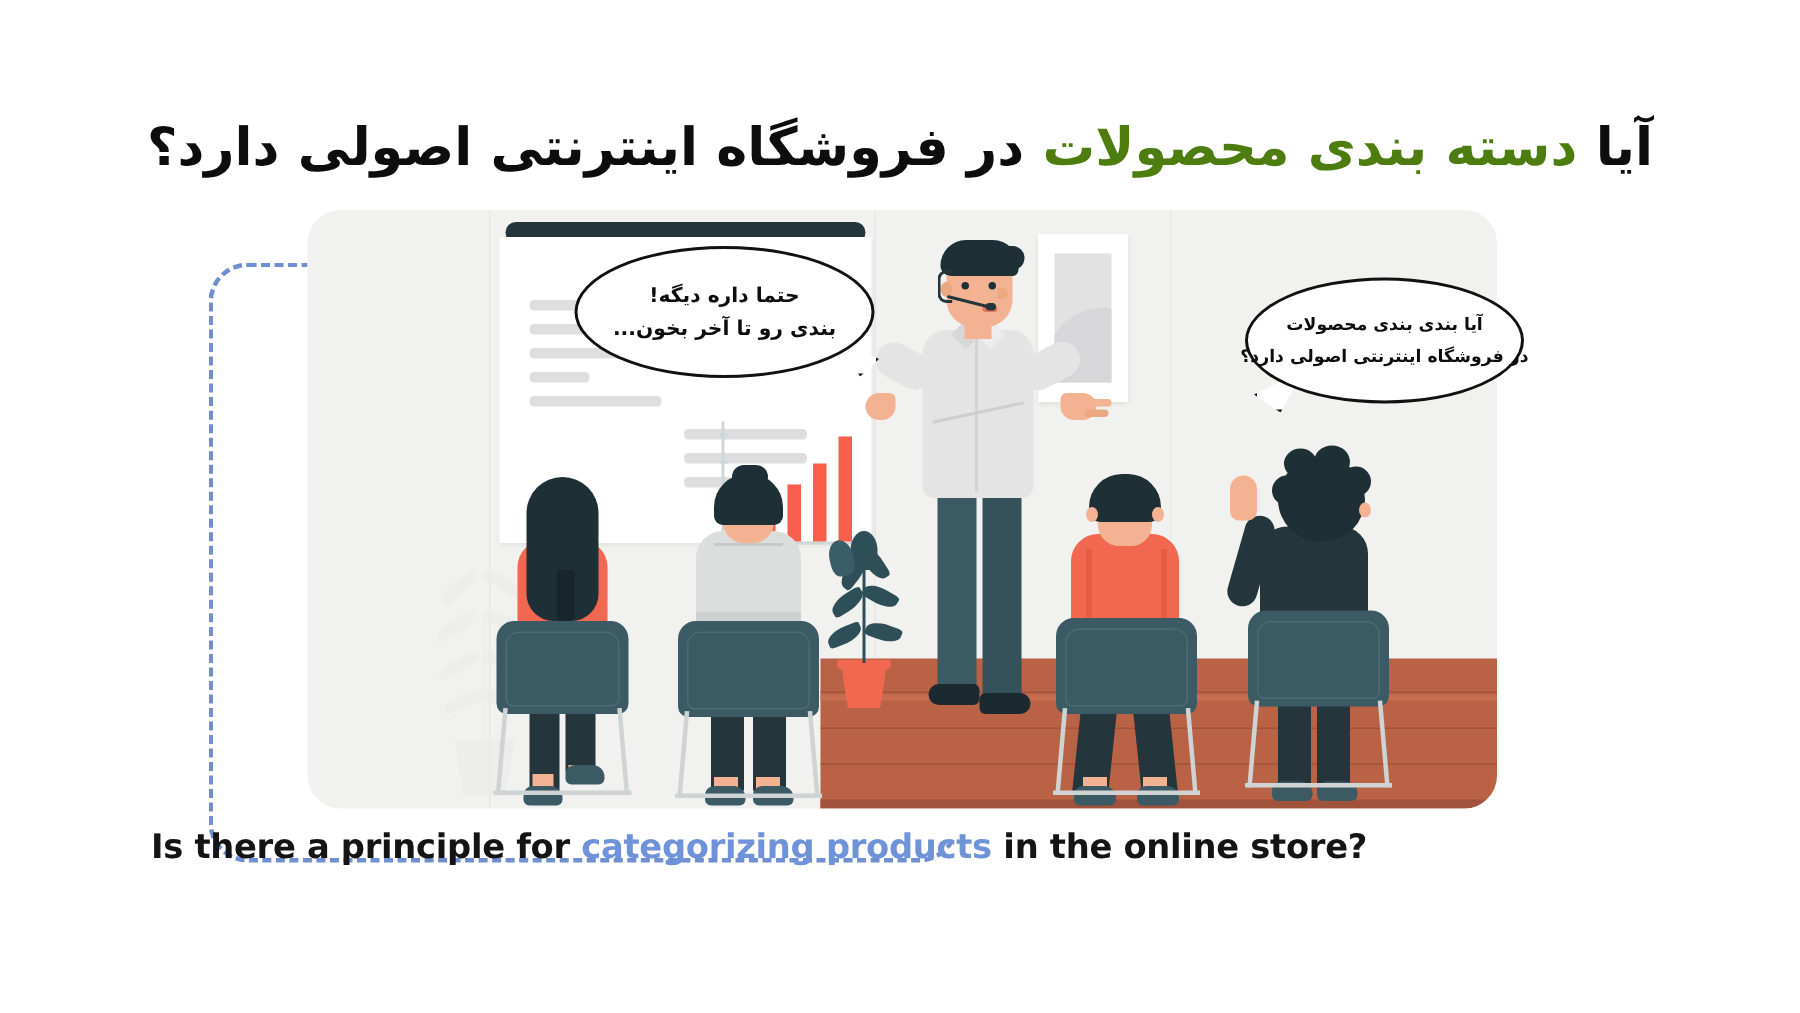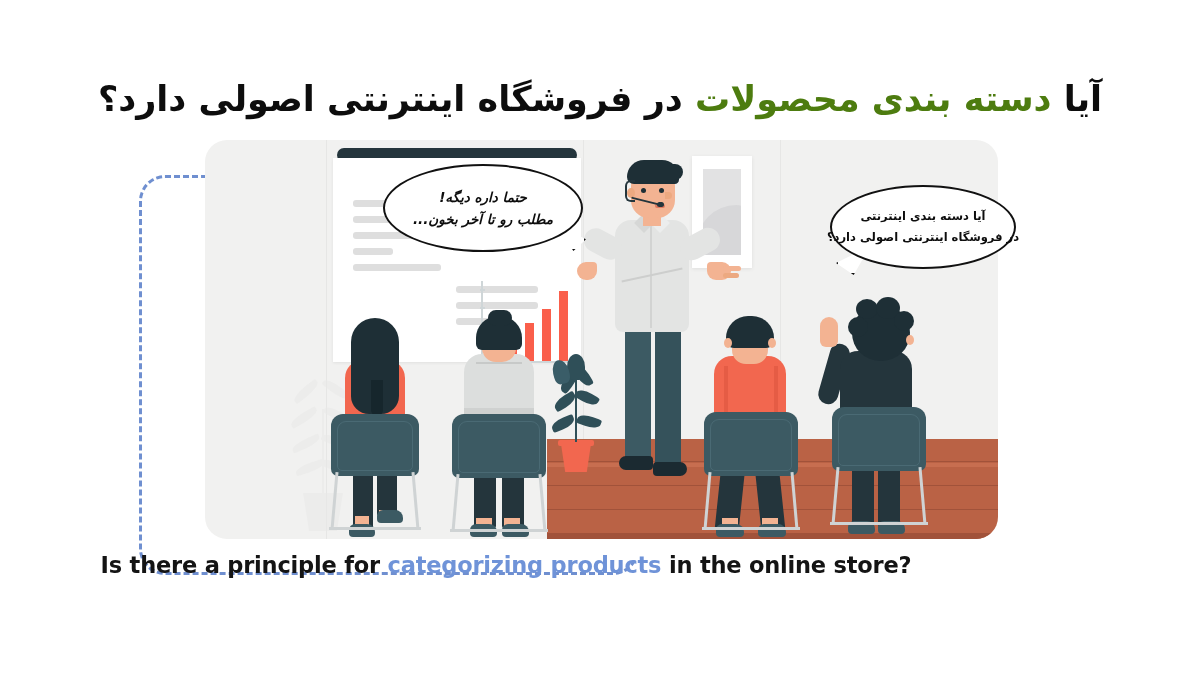--- a/index.html
+++ b/index.html
@@ -199,21 +199,20 @@
     font-weight: bold;
     color: #0d0d0d;
     text-align: center;
   }
   .bubble .line { white-space: nowrap; }
 
   #bubble-left {
     left: 383px; top: 164px; width: 200px; height: 88px;
     font-size: 13.5px; line-height: 1.65;
     z-index: 40;
-    font-style: italic;
   }
   #bubble-left-tail {
     position: absolute; left: 556px; top: 225px; z-index: 39;
     width: 30px; height: 26px;
     background: #fff;
     border-right: 2.5px solid #111;
     border-bottom: 2.5px solid #111;
     clip-path: polygon(0 0, 100% 55%, 58% 100%);
   }
 
@@ -450,26 +449,26 @@
       <div class="chair-leg" style="left:16px;  top:172px; width:3px; height:58px; transform:rotate(5deg);"></div>
       <div class="chair-leg" style="left:103px; top:172px; width:3px; height:58px; transform:rotate(-5deg);"></div>
       <div class="chair-leg" style="left:12px;  top:227px; width:98px; height:3px;"></div>
     </div>
 
   </div>
 
   <div id="bubble-left-tail"></div>
   <div class="bubble" id="bubble-left">
     <div class="line">حتما داره دیگه!</div>
-    <div class="line">مطلب رو تا آخر بخون...</div>
+    <div class="line">بندی رو تا آخر بخون...</div>
   </div>
 
   <div id="bubble-right-tail"></div>
   <div class="bubble" id="bubble-right">
-    <div class="line">آیا دسته بندی اینترنتی</div>
+    <div class="line">آیا بندی بندی محصولات</div>
     <div class="line">در فروشگاه اینترنتی اصولی دارد؟</div>
   </div>
 
   <div id="caption">
     <span>Is there a principle for </span><span class="cap-blue">categorizing products</span><span> in the online store?</span>
   </div>
 
 </div>
 
 </body></html>

